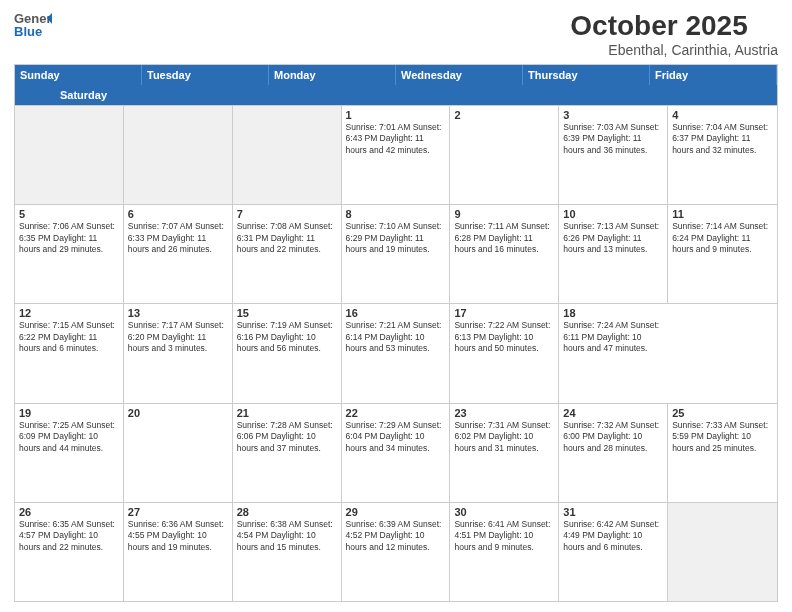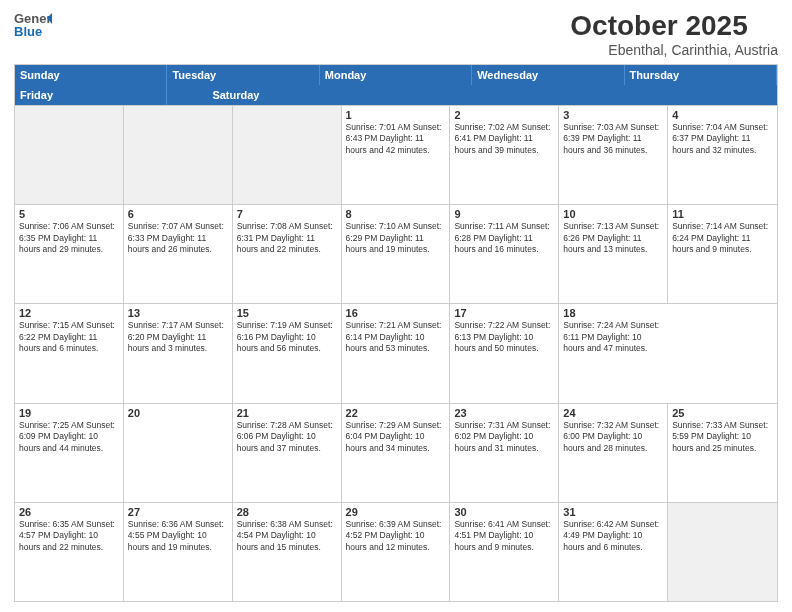--- a/index.html
+++ b/index.html
@@ -42,21 +42,21 @@
       margin-left: 38px;
     }
     .calendar {
       flex: 1;
       display: flex;
       flex-direction: column;
       border: 1px solid #ccc;
     }
     .cal-header {
       display: grid;
-      grid-template-columns: repeat(5, 1fr);
+      grid-template-columns: repeat(6, 1fr);
       background: #2a6db5;
     }
     .cal-header-cell {
       color: #fff;
       font-size: 11px;
       font-weight: bold;
       padding: 4px 5px;
       border-right: 1px solid #4a8dd5;
       text-align: left;
     }
@@ -132,24 +132,20 @@
           <div class="cal-cell empty shaded"></div>
           <div class="cal-cell">
             <span class="day-num">1</span>
             <div class="cell-info">Sunrise: 7:01 AM
 Sunset: 6:43 PM
 Daylight: 11 hours
 and 42 minutes.</div>
           </div>
           <div class="cal-cell">
             <span class="day-num">2</span>
-            <div class="cell-info">Sunrise: 7:02 AM
-Sunset: 6:41 PM
-Daylight: 11 hours
-and 39 minutes.</div>
           </div>
           <div class="cal-cell">
             <span class="day-num">3</span>
             <div class="cell-info">Sunrise: 7:03 AM
 Sunset: 6:39 PM
 Daylight: 11 hours
 and 36 minutes.</div>
           </div>
           <div class="cal-cell">
             <span class="day-num">4</span>

